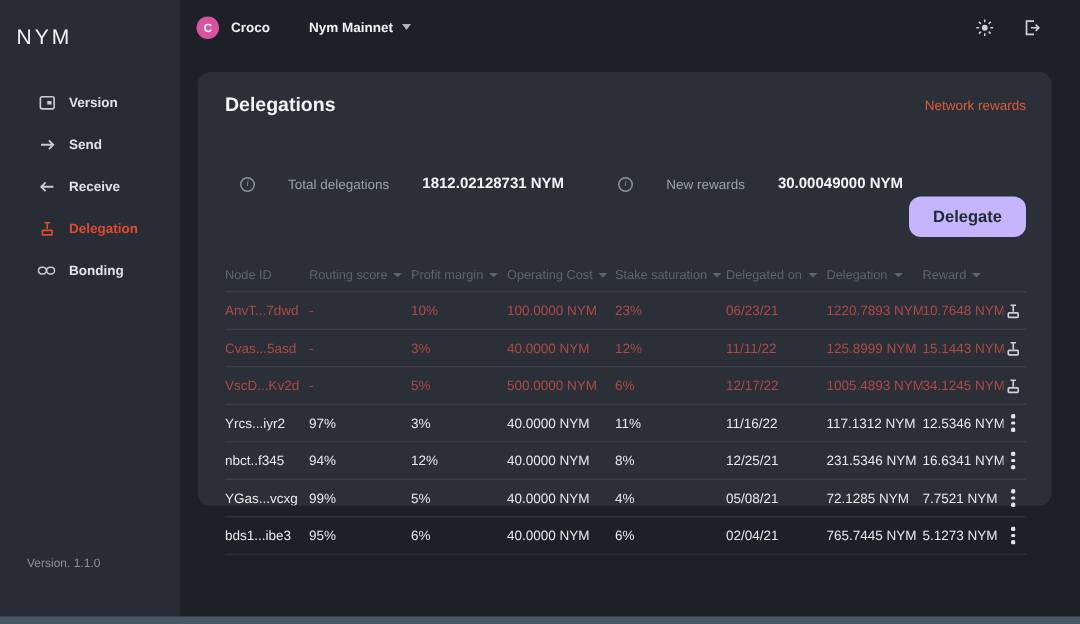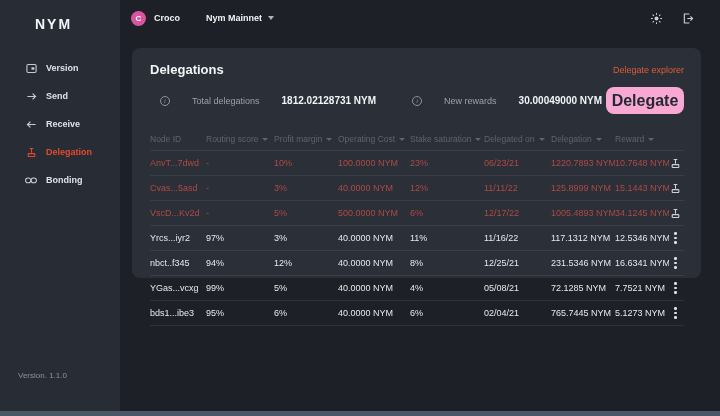--- a/index.html
+++ b/index.html
@@ -9,21 +9,21 @@
     background:#1d2127;
     color:#e8eaee;
     position:relative;
     display:flex;
   }
   
   .sidebar {
     width:120px; height:416px; background:#272c35;
     flex:0 0 120px; position:relative;
   }
-  .logo { padding:16px 0 0 35px; font-size:14px; font-weight:700; letter-spacing:2px; color:#f2f4f6; }
+  .logo { padding:16px 0 0 11px; font-size:14px; font-weight:400; letter-spacing:2px; color:#f2f4f6; }
   .nav { margin-top:22px; }
   .nav-item {
     display:flex; align-items:center; gap:9px;
     padding:8px 0 8px 25px; cursor:pointer;
     color:#dfe2e7; font-size:9px; font-weight:600;
   }
   .nav-item .ic { width:12px; height:12px; display:inline-flex; align-items:center; justify-content:center; color:#c7ccd3; }
   .nav-item.active, .nav-item.active .ic { color:#e4492e; }
   .version { position:absolute; left:18px; bottom:36px; font-size:8px; color:#8d929b; }
   
@@ -34,41 +34,41 @@
     display:inline-flex; align-items:center; justify-content:center;
     font-size:8px; font-weight:700; color:#fff;
   }
   .account-name { margin-left:8px; font-size:9px; font-weight:700; color:#f0f2f4; }
   .network-select { margin-left:26px; display:flex; align-items:center; gap:6px; cursor:pointer; font-size:9px; font-weight:700; color:#f0f2f4; }
   .caret { width:0; height:0; border-left:3.5px solid transparent; border-right:3.5px solid transparent; border-top:4px solid #aeb4bc; }
   .topbar-right { margin-left:auto; display:flex; align-items:center; gap:18px; color:#ccd1d7; }
   .topbar-right .ic { width:13px; height:13px; cursor:pointer; display:inline-flex; }
   
   .card {
-    margin:12px 19px 0 12px; width:569px; height:230px;
+    margin:12px 19px 0 12px; width:569px; height:289px;
     background:#2a2f38; border-radius:8px; padding:14px 17px 10px 18px;
     display:flex; flex-direction:column;
   }
   .card-head { display:flex; align-items:center; justify-content:space-between; }
   .card-title { font-size:13px; font-weight:700; color:#f2f4f6; }
   .explorer-link { font-size:9px; color:#dd5d35; cursor:pointer; }
   .summary-row { display:flex; align-items:center; margin-top:10px; }
   .summary-item { display:flex; align-items:center; gap:22px;padding-left:10px; }
   .summary-item + .summary-item { margin-left:26px; }
   .info-icon {
     width:10px; height:10px; border:1px solid #8d939c; border-radius:50%;
     display:inline-flex; align-items:center; justify-content:center;
     font-size:6.5px; color:#8d939c; font-style:italic; font-family:"Liberation Serif", serif;
   }
   .summary-label { font-size:9px; color:#9ba1aa; }
   .summary-value { font-size:10px; font-weight:700; color:#f2f4f6; }
   .delegate-btn {
-    margin-left:auto; background:#f9a8d4; color:#232932;
+    margin-left:auto; background:#c4b5fd; color:#232932;
     border:none; border-radius:8px; width:78px; height:27px;
-    font-size:16px; font-weight:700; font-family:inherit; cursor:pointer;
+    font-size:11px; font-weight:700; font-family:inherit; cursor:pointer;margin-top:44px;
   }
   
   .table { margin-top:14px; }
   .t-grid { display:grid; grid-template-columns:56px 68px 64px 72px 74px 67px 64px 54px 1fr; align-items:center; }
   .t-header { height:22px; }
   .t-header .th { display:flex; align-items:center; gap:4px; font-size:8.5px; color:#5d6570; white-space:nowrap; cursor:pointer; }
   .t-header .th .caret { border-top-color:#5d6570; border-left-width:3px; border-right-width:3px; border-top-width:3.5px; }
   .t-body { border-bottom:1px solid rgba(255,255,255,0.08); }
   .t-row { height:25px; border-top:1px solid rgba(255,255,255,0.08); font-size:9px; color:#e6e9ec; }
   .t-row span { white-space:nowrap; overflow:hidden; }
@@ -157,21 +157,21 @@
             <path d="M9 2.2 H3.6 V11.8 H9" fill="none" stroke="currentColor" stroke-width="1.2"></path>
             <path d="M6.8 7 h5.4 M10.2 4.8 L12.4 7 L10.2 9.2" fill="none" stroke="currentColor" stroke-width="1.2"></path>
           </svg>
       </span>
     </span>
   </div>
 
   <div class="card">
     <div class="card-head">
       <div class="card-title">Delegations</div>
-      <div class="explorer-link">Delegate explorer</div>
+      <div class="explorer-link">Network rewards</div>
     </div>
 
     <div class="summary-row">
       <div class="summary-item">
         <span class="info-icon">i</span>
         <span class="summary-label">Total delegations</span>
         <span class="summary-value">1812.02128731 NYM</span>
       </div>
       <div class="summary-item">
         <span class="info-icon">i</span>

